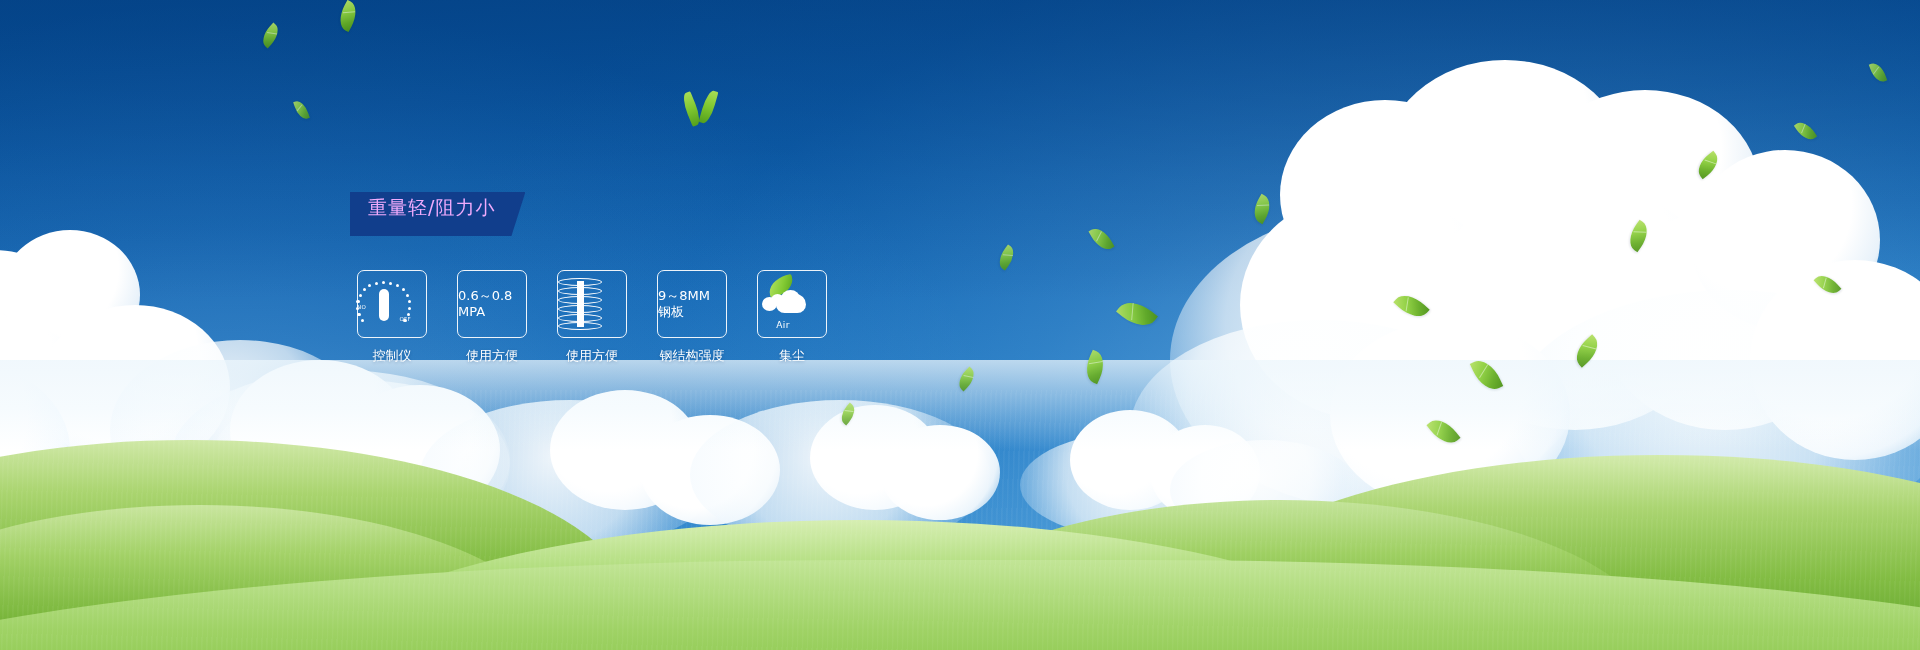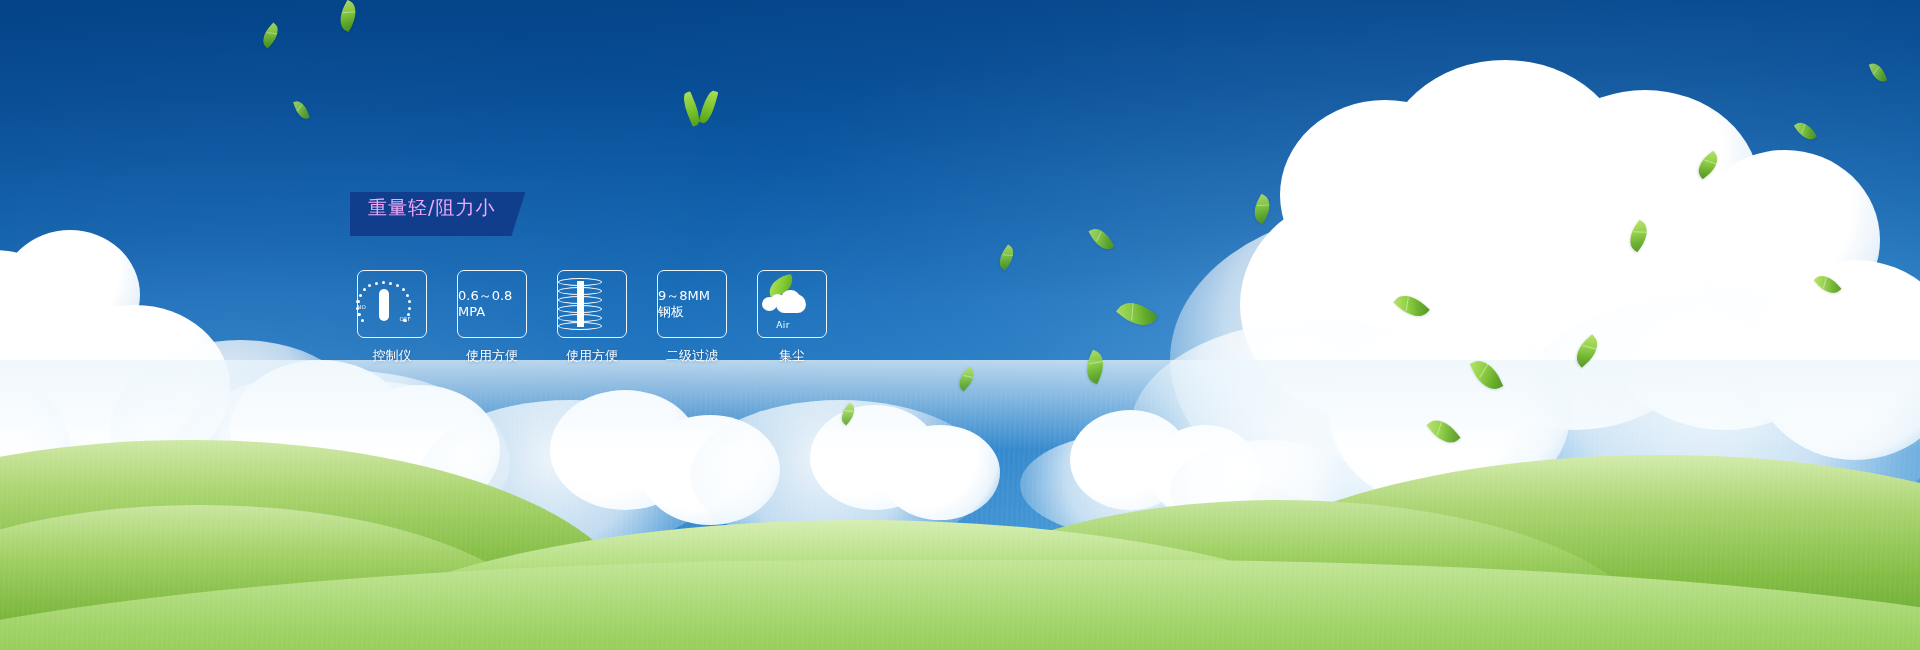--- a/index.html
+++ b/index.html
@@ -326,21 +326,21 @@
           </div>
         </div>
         <div class="fcap">使用方便</div>
       </div>
 
       <div class="feature">
         <div class="fbox">
           <div class="ftext">9～8MM</div>
           <div class="ftext">钢板</div>
         </div>
-        <div class="fcap">二级过滤</div>
+        <div class="fcap">钢结构强度</div>
       </div>
 
       <div class="feature">
         <div class="fbox">
           <div class="airicon">
             <div class="sprout2"></div>
             <div class="c3"></div>
               <div class="c4"></div>
             <div class="c1"></div>
               <div class="c2"></div>

